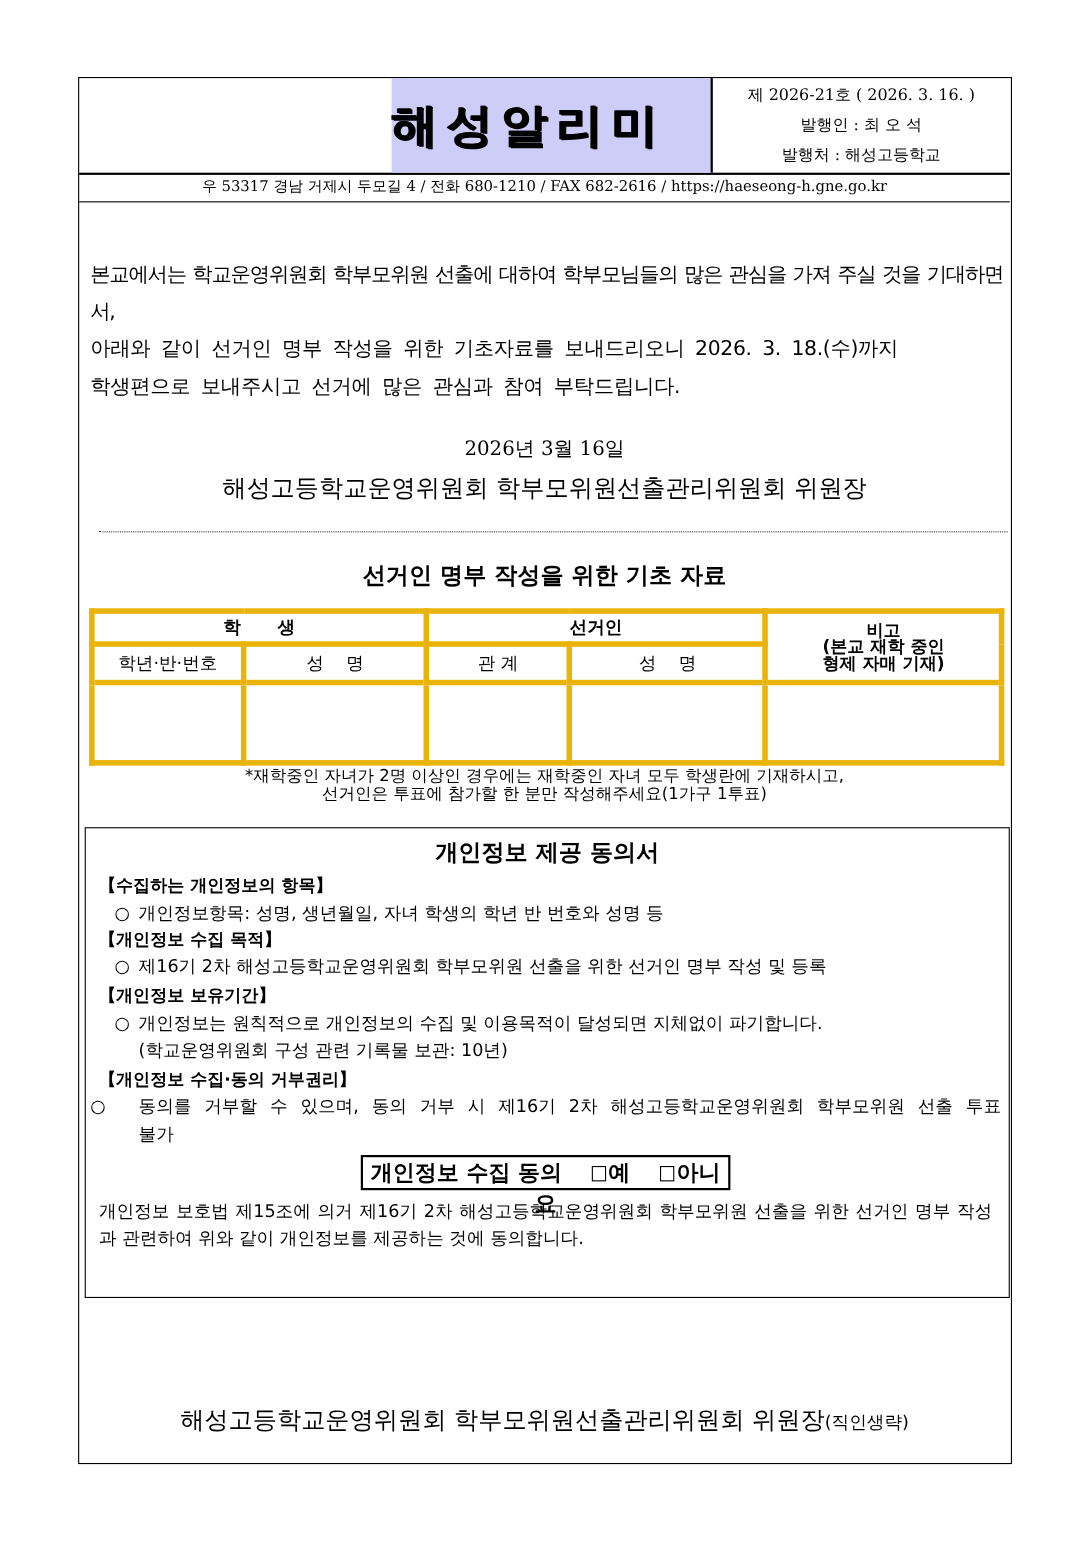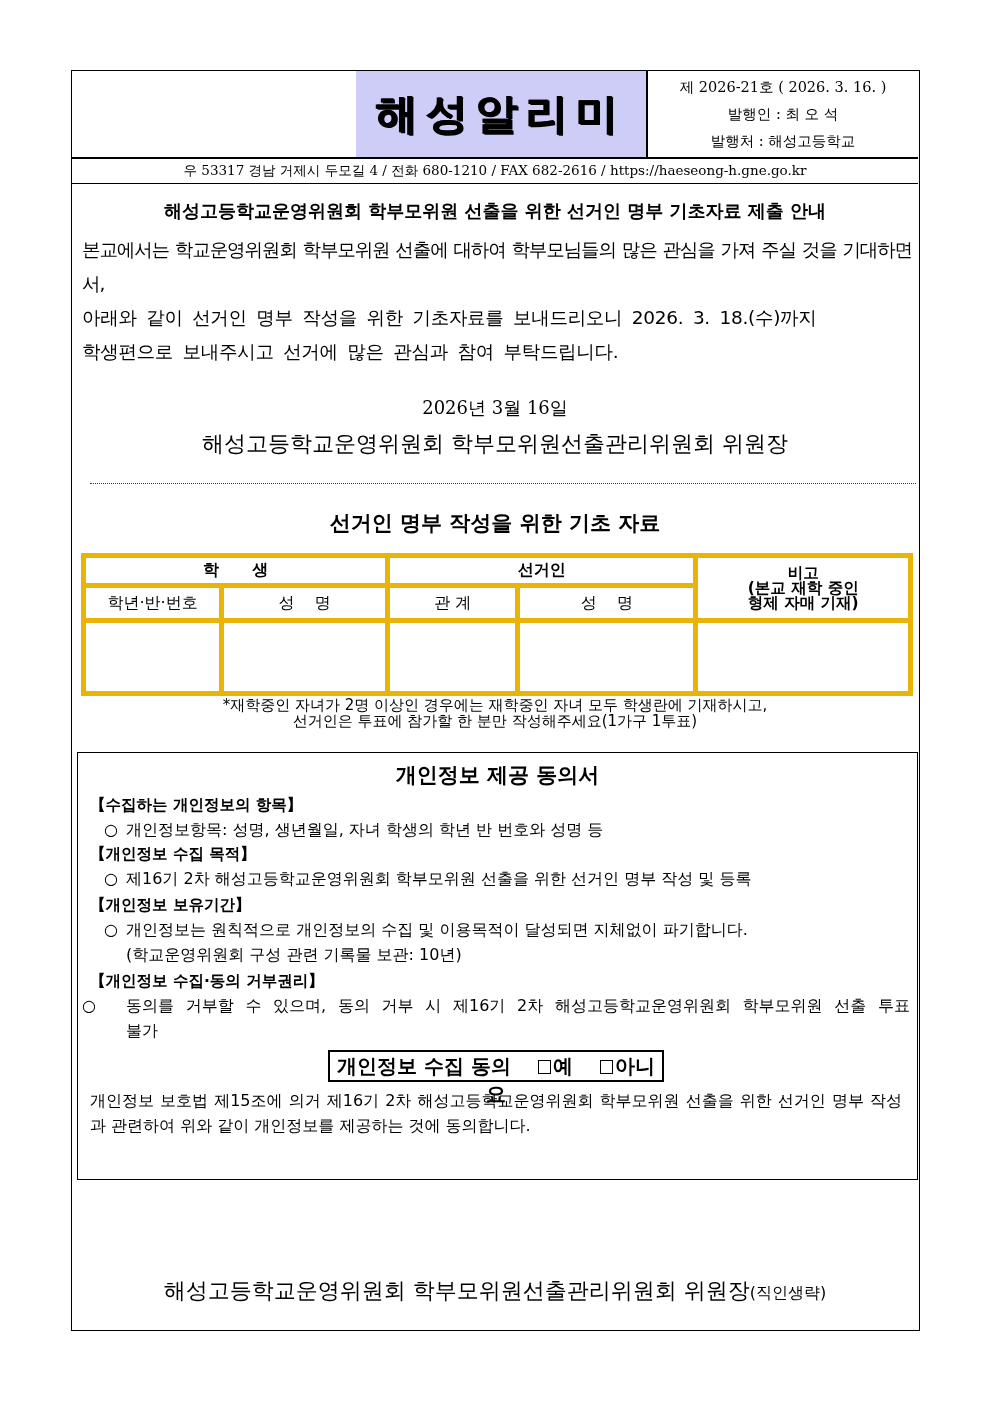--- a/index.html
+++ b/index.html
@@ -2,21 +2,21 @@
 <html><head>
 <meta charset="utf-8">
 <style>
   html, body { margin:0; padding:0; background:#ffffff; }
   body { width:992px; height:1403px; position:relative; font-family:"DejaVu Sans", sans-serif; color:#000; }
   .frame { position:absolute; left:71px; top:70px; width:849px; height:1261px; border:1.5px solid #000; box-sizing:border-box; }
   .hdr { position:absolute; left:0; top:0; width:846px; height:86px; border-bottom:2px solid #000; }
   .hdr-motto { position:absolute; left:0; top:0; width:282px; height:86px; border-right:2px solid #000; text-align:center; }
   .hdr-motto .t1 { position:absolute; top:16px; left:0; right:0; font-size:16px; font-weight:bold; letter-spacing:4px; font-family:"DejaVu Serif", serif; }
   .hdr-motto .t2 { position:absolute; top:50px; left:0; right:0; font-size:13px; font-weight:bold; font-family:"DejaVu Serif", serif; letter-spacing:1px; }
-  .hdr-title { position:absolute; left:284px; top:0; width:290px; height:86px; background:#cdcdf7; border-right:2px solid #000; display:flex; align-items:center; justify-content:center; }
+  .hdr-title { position:absolute; left:284px; top:0; width:290px; height:86px; background:#cdcdf7; border-right:2px solid #000; display:flex; align-items:center; justify-content:flex-start; }
   .hdr-title span { font-size:42px; font-weight:900; letter-spacing:8px; font-family:"DejaVu Serif", serif; text-shadow:1px 1px 0 #000, -1px 0 0 #000; }
   .hdr-info { position:absolute; left:576px; top:0; width:270px; height:86px; text-align:center; font-size:14.5px; font-family:"DejaVu Serif", serif; }
   .hdr-info div { height:27px; line-height:27px; }
   .hdr-info .l1 { margin-top:3px; }
   .addr { position:absolute; left:0; top:86px; width:846px; height:26px; border-bottom:1.5px solid #000; text-align:center; line-height:26px; font-size:13.5px; font-family:"DejaVu Serif", serif; }
   .main-title { position:absolute; left:0; top:128px; width:846px; text-align:center; font-size:18px; font-weight:bold; }
   .intro { position:absolute; left:10px; top:162px; width:830px; font-size:18.5px; line-height:34px; text-align:justify; letter-spacing:-0.3px; }
   .intro p { margin:0; }
   .date1 { position:absolute; left:0; top:325px; width:846px; text-align:center; font-size:18px; font-family:"DejaVu Serif", serif; }
   .sign1 { position:absolute; left:0; top:358px; width:846px; text-align:center; font-size:22px; }
@@ -59,21 +59,20 @@
     </div>
     <div class="hdr-info">
       <div class="l1">제 2026-21호 ( 2026. 3. 16. )</div>
       <div>발행인 : 최 오 석</div>
       <div>발행처 : 해성고등학교</div>
     </div>
   </div>
 
   <div class="addr">우 53317  경남 거제시 두모길 4  /  전화  680-1210 /  FAX 682-2616  /  https://haeseong-h.gne.go.kr</div>
 
-  <div class="main-title">해성고등학교운영위원회 학부모위원 선출을 위한 선거인 명부 기초자료 제출 안내</div>
 
   <div class="intro">
     <p style="letter-spacing:-1.1px;">본교에서는 학교운영위원회 학부모위원 선출에 대하여 학부모님들의 많은 관심을 가져 주실 것을 기대하면서,</p>
     <p style="word-spacing:4px;">아래와 같이 선거인 명부 작성을 위한 기초자료를 보내드리오니 2026. 3. 18.(수)까지</p>
     <p style="word-spacing:4px;">학생편으로 보내주시고 선거에 많은 관심과 참여 부탁드립니다.</p>
   </div>
 
   <div class="date1">2026년  3월  16일</div>
   <div class="sign1">해성고등학교운영위원회 학부모위원선출관리위원회 위원장</div>
 

